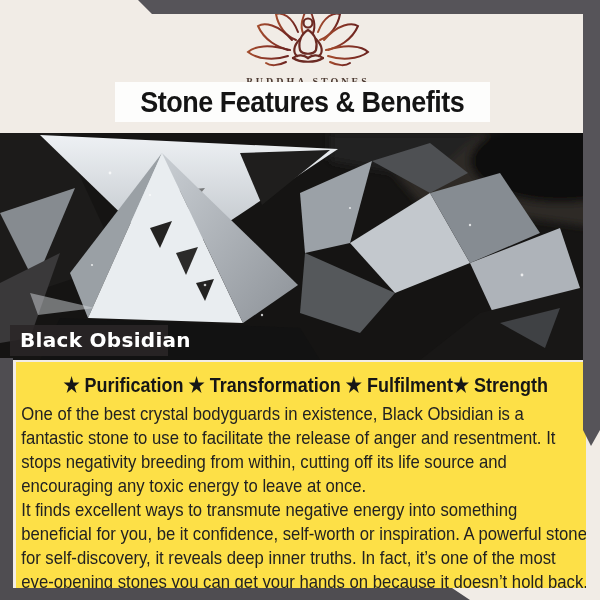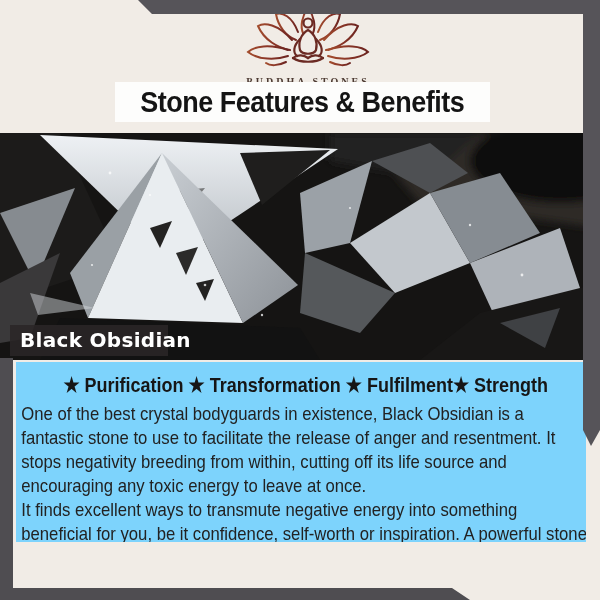--- a/index.html
+++ b/index.html
@@ -32,22 +32,22 @@
     background:#141312;overflow:hidden;
   }
   .photo-label{
     position:absolute;left:10px;top:192px;width:148px;height:31px;
     background:rgba(42,38,39,0.88);color:#ffffff;
     font-family:"DejaVu Sans", sans-serif;font-weight:bold;font-size:20px;
     line-height:31px;padding-left:10px;letter-spacing:0.3px;white-space:nowrap;
   }
   
   .panel{
-    position:absolute;left:16px;top:362px;width:570px;height:180px;z-index:2;
-    background:#7dd3fc;overflow:hidden;
+    position:absolute;left:16px;top:362px;width:570px;height:226px;z-index:2;
+    background:#fde047;overflow:hidden;
   }
   .panel-inner{
     width:648px;transform:scaleX(0.878);transform-origin:0 0;
     padding:4px 0 0 6px;color:#1c1c1c;
   }
   .features{
     text-align:center;font-weight:bold;font-size:20.5px;color:#161616;
     margin:7px 0 5px 0;white-space:nowrap;
   }
   .para{font-size:19px;line-height:24px;margin:0;color:#222222;}

